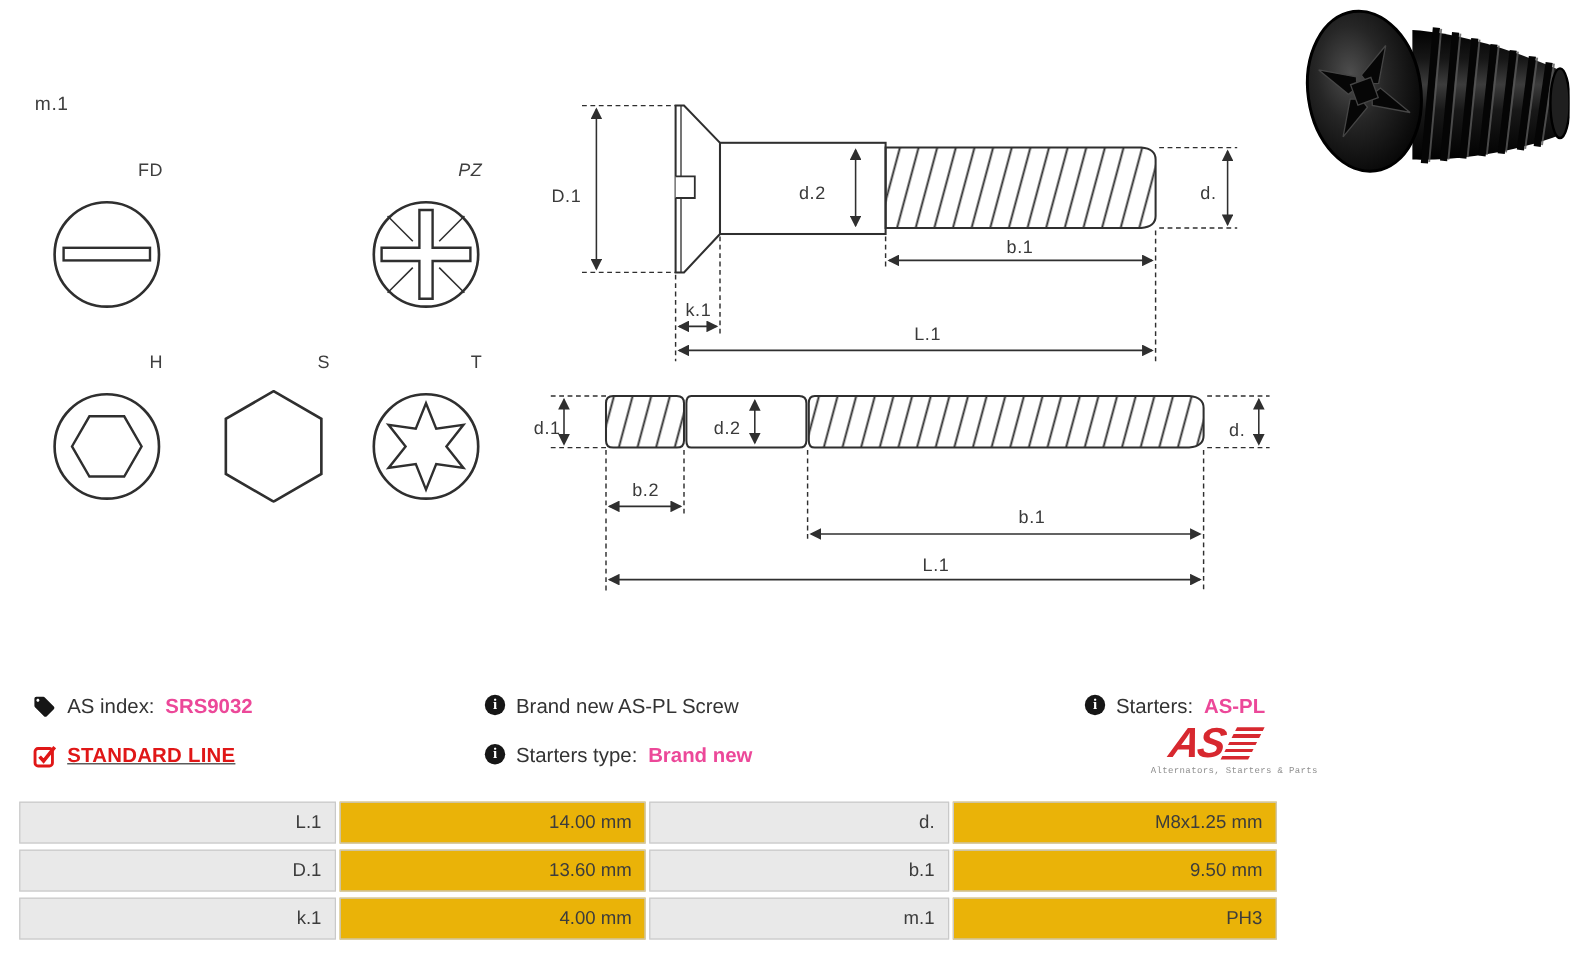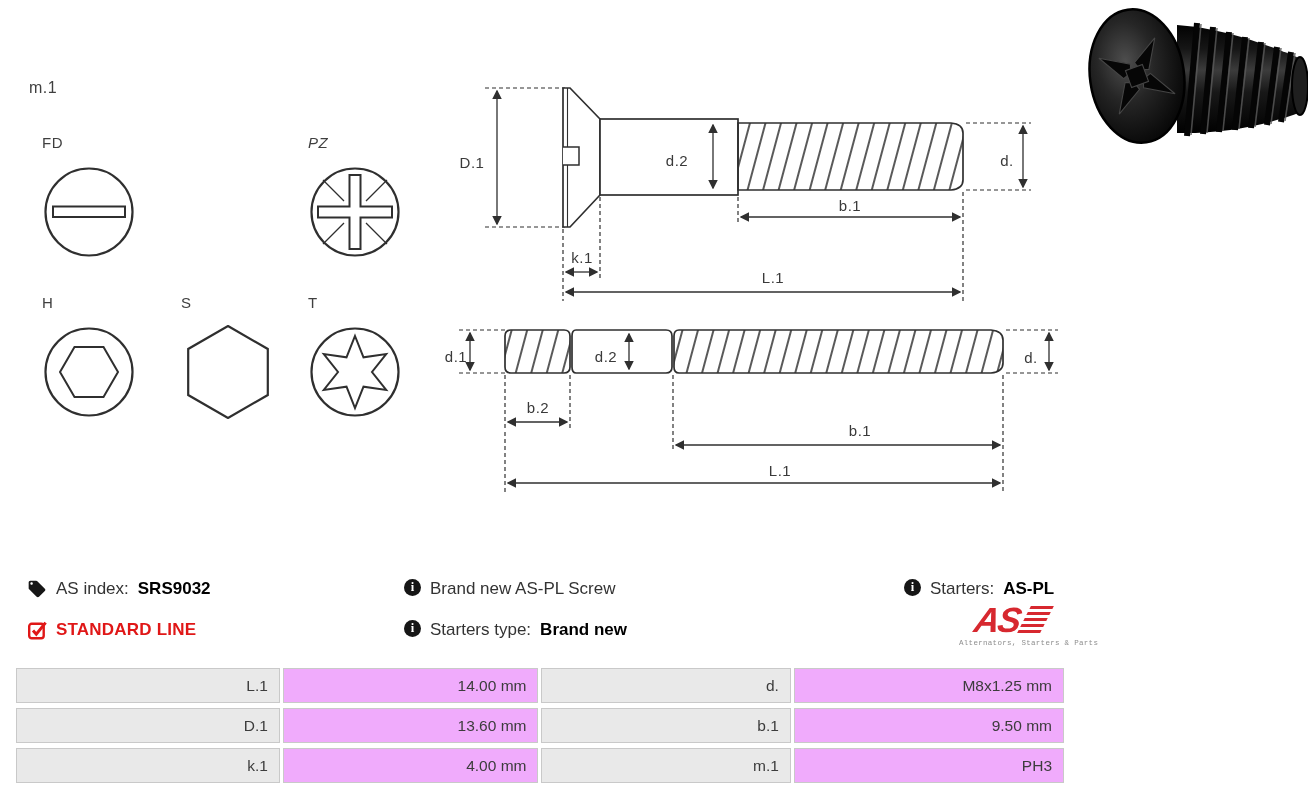--- a/index.html
+++ b/index.html
@@ -1,45 +1,45 @@
 <!DOCTYPE html>
 <html><head>
 <meta charset="utf-8">
 <style>
   html,body{margin:0;padding:0;background:#fff;}
   #stage{position:relative;width:1308px;height:794px;background:#fff;overflow:hidden;
          font-family:"Liberation Sans",sans-serif;color:#333;}
   .abs{position:absolute;}
   
   .param-label{font-size:16px;color:#3f3f3f;letter-spacing:.5px;}
-  .drive{position:absolute;width:94px;text-align:left;}
+  .drive{position:absolute;width:94px;text-align:right;}
   .drive-label{font-size:15px;color:#3f3f3f;letter-spacing:.5px;margin-bottom:13px;height:18px;}
   .drive svg{display:block;margin:0 auto;}
   
   .dimtext{font-family:"Liberation Sans",sans-serif;font-size:15px;fill:#3a3a3a;letter-spacing:.5px;}
   
   .info-item{position:absolute;display:flex;gap:9px;height:21px;font-size:17px;color:#333;white-space:nowrap;}
-  .info-item b{color:#000000;}
+  .info-item b{color:#ec4899;}
   .info-ico{flex:0 0 17px;width:17px;height:17px;border-radius:50%;background:#161616;color:#fff;
             font:bold 12.5px/17px "Liberation Serif",serif;text-align:center;}
   .redline{color:#e01717;font-weight:bold;letter-spacing:.2px;}
   
   .as-logo{position:absolute;left:959px;top:601px;width:104px;text-align:center;}
   .as-mark{display:flex;align-items:center;justify-content:center;height:37px;}
   .as-text{font-style:italic;font-weight:800;font-size:35px;line-height:35px;color:#d7282f;
            letter-spacing:-2px;transform:skewX(-10deg);}
   .as-stripes{width:23px;height:27px;margin-left:4px;transform:skewX(-27deg);
               background:repeating-linear-gradient(180deg,#d7282f 0 3px,#ffffff 3px 6px);}
   .as-tagline{font-size:7.5px;color:#8f8f8f;margin-top:1px;letter-spacing:.3px;white-space:nowrap;font-family:Liberation Mono, monospace;}
   
   table.specs{position:absolute;left:13px;top:663px;width:1054px;border-collapse:separate;border-spacing:3px 5px;}
   table.specs td{height:33px;border:1px solid #c9c9c9;font-size:15.5px;color:#3c3c3c;
                  text-align:right;padding:0 11px 0 4px;}
   td.lab{background:#e9e9e9;}
-  td.val{background:#f0abfc;}
+  td.val{background:#eab308;}
 </style>
 </head>
 <body>
 
 <div id="stage">
 
   <div class="abs param-label" style="left:29px;top:79px;">m.1</div>
 
   <div class="drive" style="left:42px;top:134px;">
     <div class="drive-label">FD</div>
@@ -217,21 +217,21 @@
   <div class="info-item" style="left:404px;top:579px;">
     <span class="info-ico">i</span>
     <span>Brand new AS-PL Screw</span>
   </div>
   <div class="info-item" style="left:904px;top:579px;">
     <span class="info-ico">i</span>
     <span>Starters:</span>
     <b>AS-PL</b>
   </div>
 
-  <div class="info-item" style="left:27px;top:620px;">
+  <div class="info-item" style="left:27px;top:620px;text-decoration:underline;">
     <svg width="20" height="20" viewBox="0 0 20 20">
       <rect x="2.2" y="3.8" width="14.5" height="14.5" rx="2.5" fill="none" stroke="#e01717" stroke-width="2.4"></rect>
       <path d="M6 10.5 L9.3 14.2 L18.6 2.6" fill="none" stroke="#e01717" stroke-width="3"></path>
     </svg>
     <span class="redline">STANDARD LINE</span>
   </div>
   <div class="info-item" style="left:404px;top:620px;">
     <span class="info-ico">i</span>
     <span>Starters type:</span>
     <b>Brand new</b>

